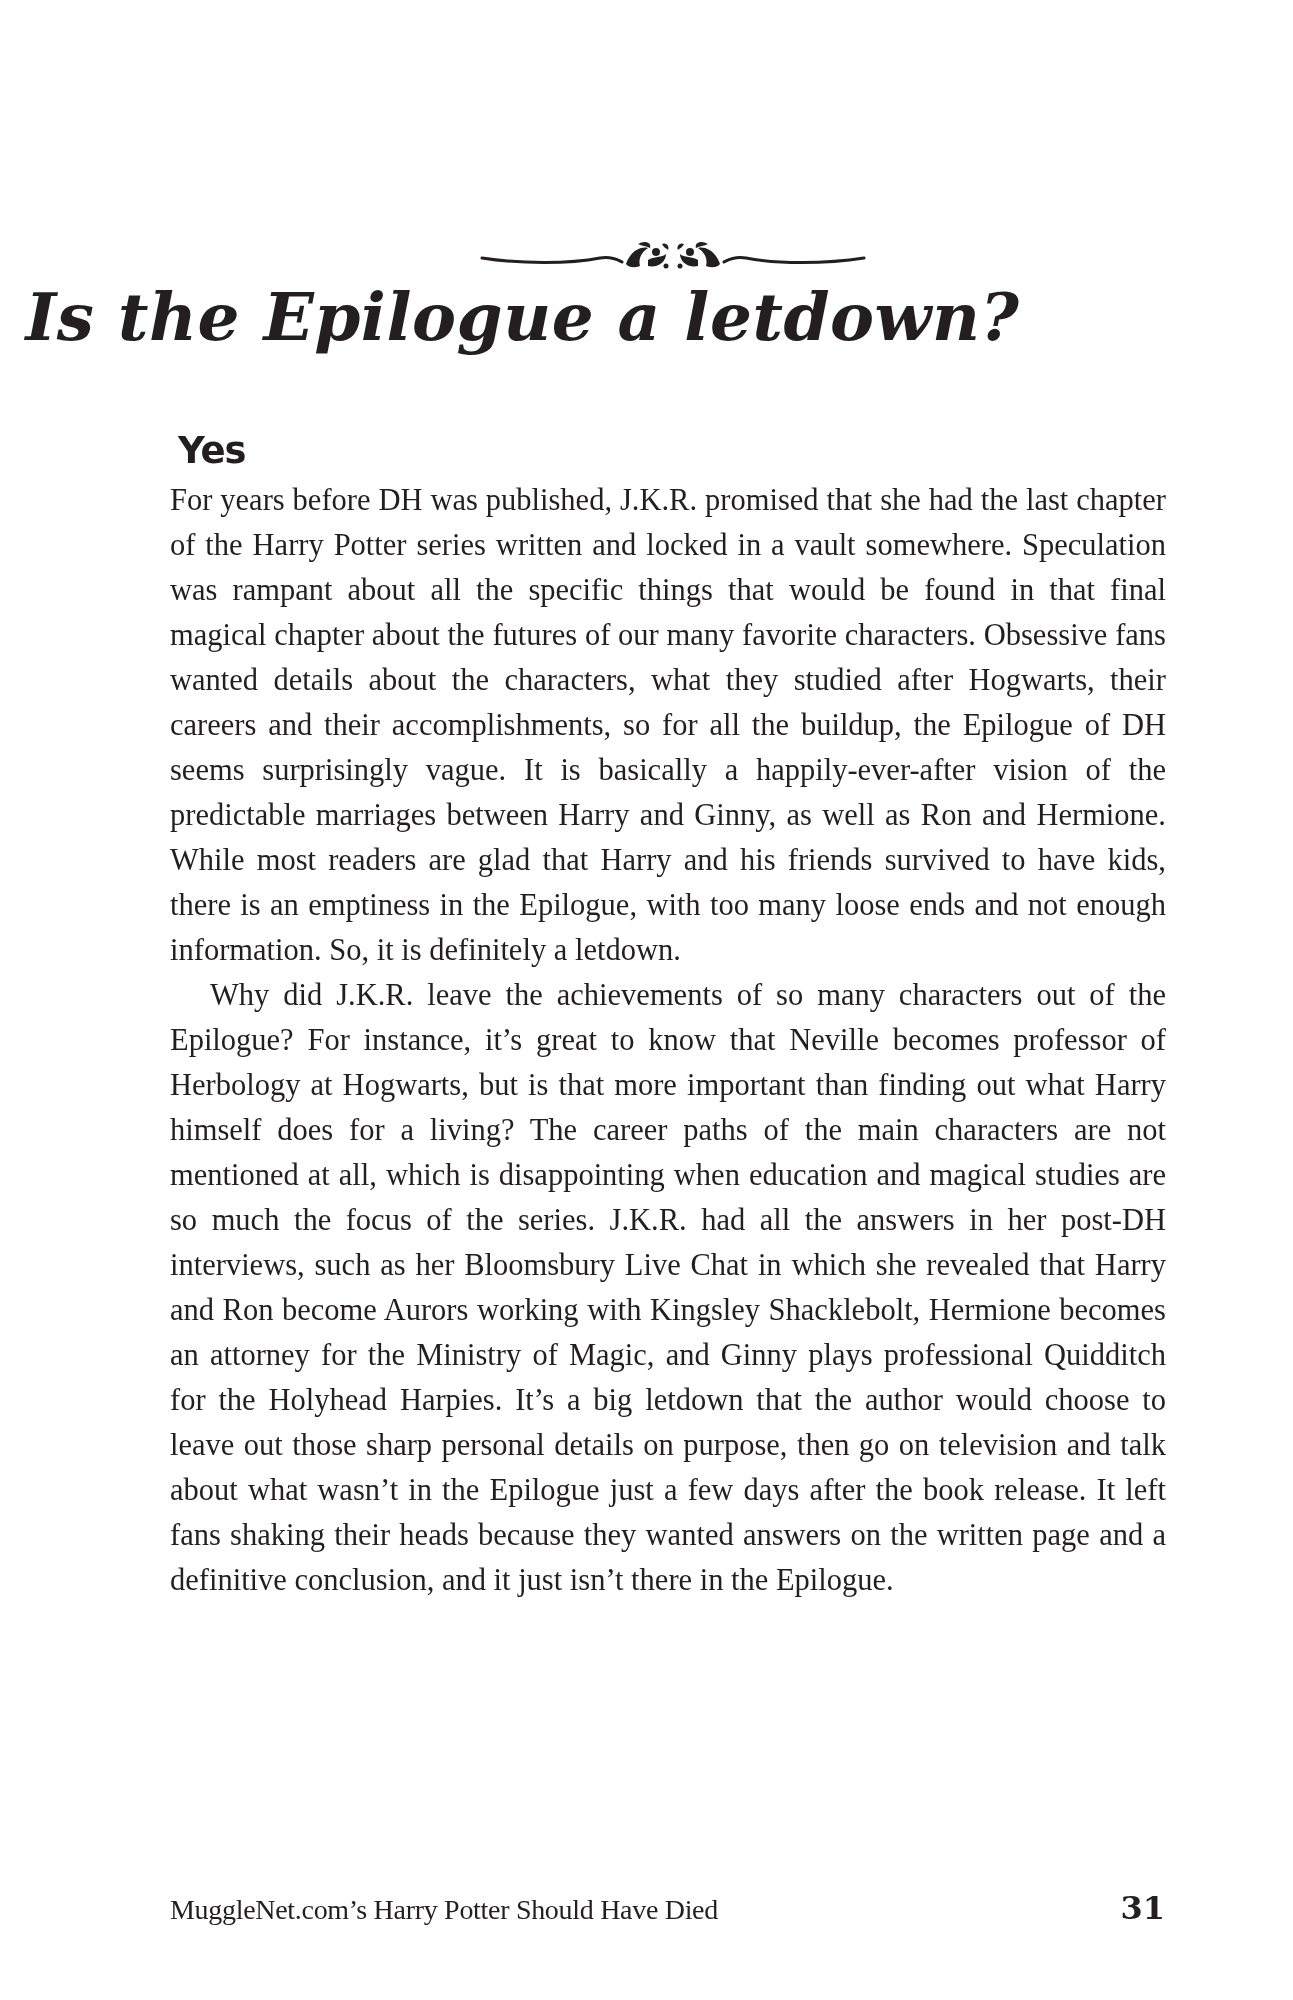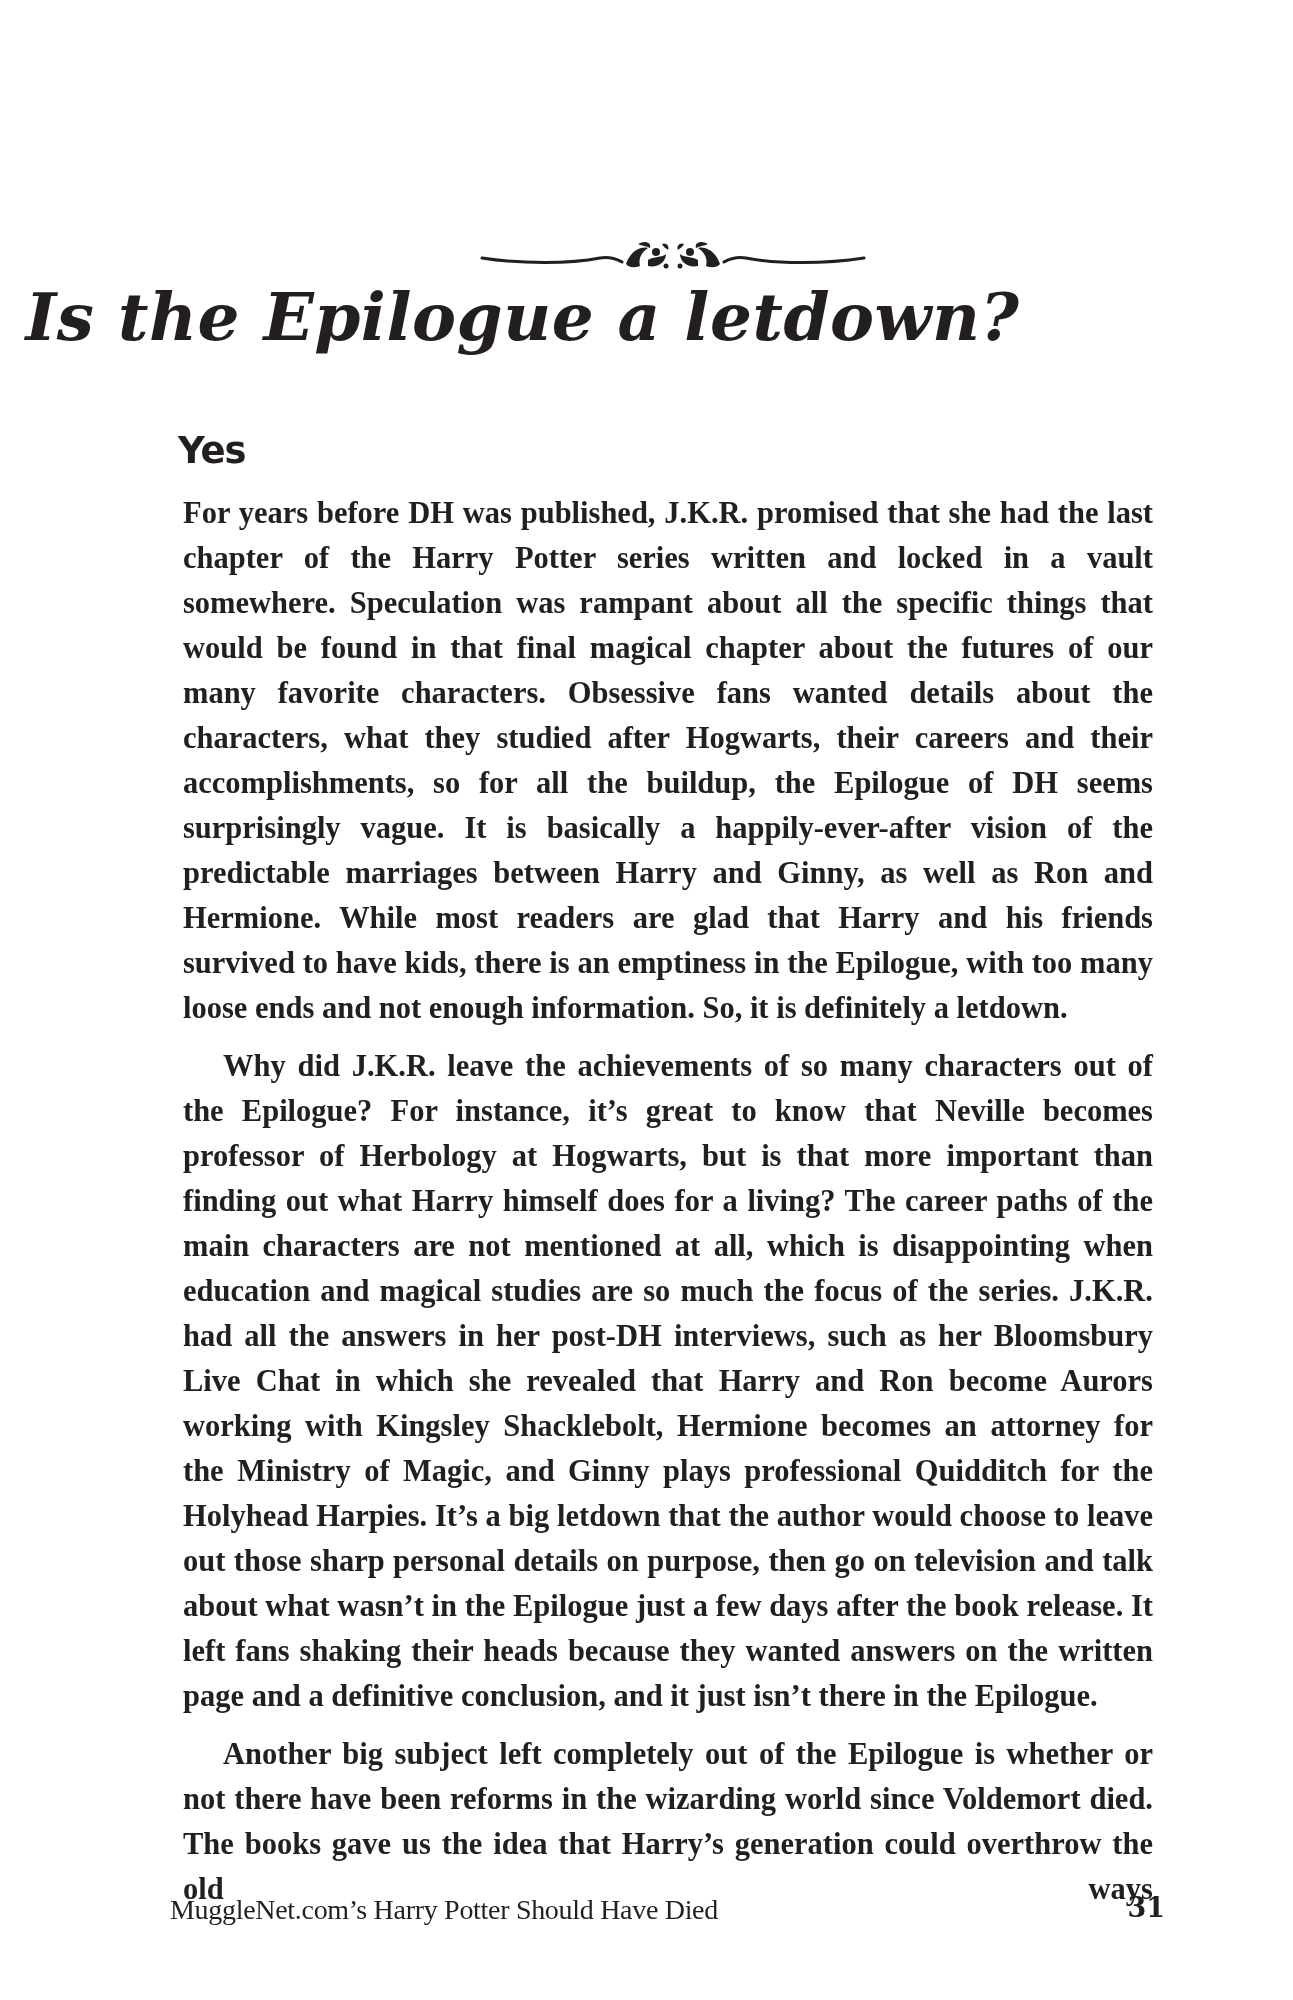--- a/index.html
+++ b/index.html
@@ -59,25 +59,24 @@
       position: absolute;
       left: 170px;
       top: 478px;
       width: 996px;
       font-family: "Liberation Serif", serif;
       font-size: 30.5px;
       line-height: 45px;
       color: #231f20;
     }
     .body-text p {
-      margin: 13px;
+      margin: 0;
       text-align: justify;
       text-align-last: left;
       hyphens: manual;
-      font-weight: bold;
     }
     .body-text p.indent {
       text-indent: 40px;
     }
     .body-text p.last-cut {
       text-align-last: justify;
     }
     .footer-title {
       position: absolute;
       left: 170px;
@@ -88,21 +87,21 @@
       color: #231f20;
       letter-spacing: -0.3px;
       text-align: right;
     }
     .page-number {
       position: absolute;
       right: 128px;
       top: 1888px;
       font-family: "DejaVu Serif", serif;
       font-weight: bold;
-      font-size: 27px;
+      font-size: 32px;
       line-height: 40px;
       color: #231f20;
     }
   </style>
 </head>
 <body>
 
 <div class="page">
 
   <svg class="ornament" viewBox="0 0 386 36" xmlns="http://www.w3.org/2000/svg">
@@ -124,19 +123,18 @@
     </g>
   </svg>
 
   <h1 class="title">Is the Epilogue a letdown?</h1>
 
   <h2 class="section-heading">Yes</h2>
 
   <div class="body-text">
     <p>For years before DH was published, J.K.R. promised that she had the last chapter of the Harry Potter series written and locked in a vault somewhere. Speculation was rampant about all the specific things that would be found in that final magical chapter about the futures of our many favorite characters. Obsessive fans wanted details about the characters, what they studied after Hogwarts, their careers and their accomplishments, so for all the buildup, the Epilogue of DH seems surprisingly vague. It is basically a happily-ever-after vision of the predictable marriages between Harry and Ginny, as well as Ron and Hermione. While most readers are glad that Harry and his friends survived to have kids, there is an emptiness in the Epilogue, with too many loose ends and not enough information. So, it is definitely a letdown.</p>
     <p class="indent">Why did J.K.R. leave the achievements of so many characters out of the Epilogue? For instance, it’s great to know that Neville becomes professor of Herbology at Hogwarts, but is that more important than finding out what Harry himself does for a living? The career paths of the main characters are not mentioned at all, which is disappointing when education and magical studies are so much the focus of the series. J.K.R. had all the answers in her post-DH interviews, such as her Bloomsbury Live Chat in which she revealed that Harry and Ron become Aurors working with Kingsley Shack­lebolt, Hermione becomes an attorney for the Ministry of Magic, and Ginny plays professional Quidditch for the Holyhead Harpies. It’s a big letdown that the author would choose to leave out those sharp personal details on purpose, then go on television and talk about what wasn’t in the Epilogue just a few days after the book release. It left fans shaking their heads be­cause they wanted answers on the written page and a definitive conclusion, and it just isn’t there in the Epilogue.</p>
-    <p class="indent last-cut">Another big subject left completely out of the Epilogue is whether or not there have been reforms in the wizarding world since Voldemort died. The books gave us the idea that Harry’s generation could overthrow the old ways</p>
   </div>
 
   <div class="footer-title">MuggleNet.com’s Harry Potter Should Have Died</div>
   <div class="page-number">31</div>
 
 </div>
 
 </body></html>

